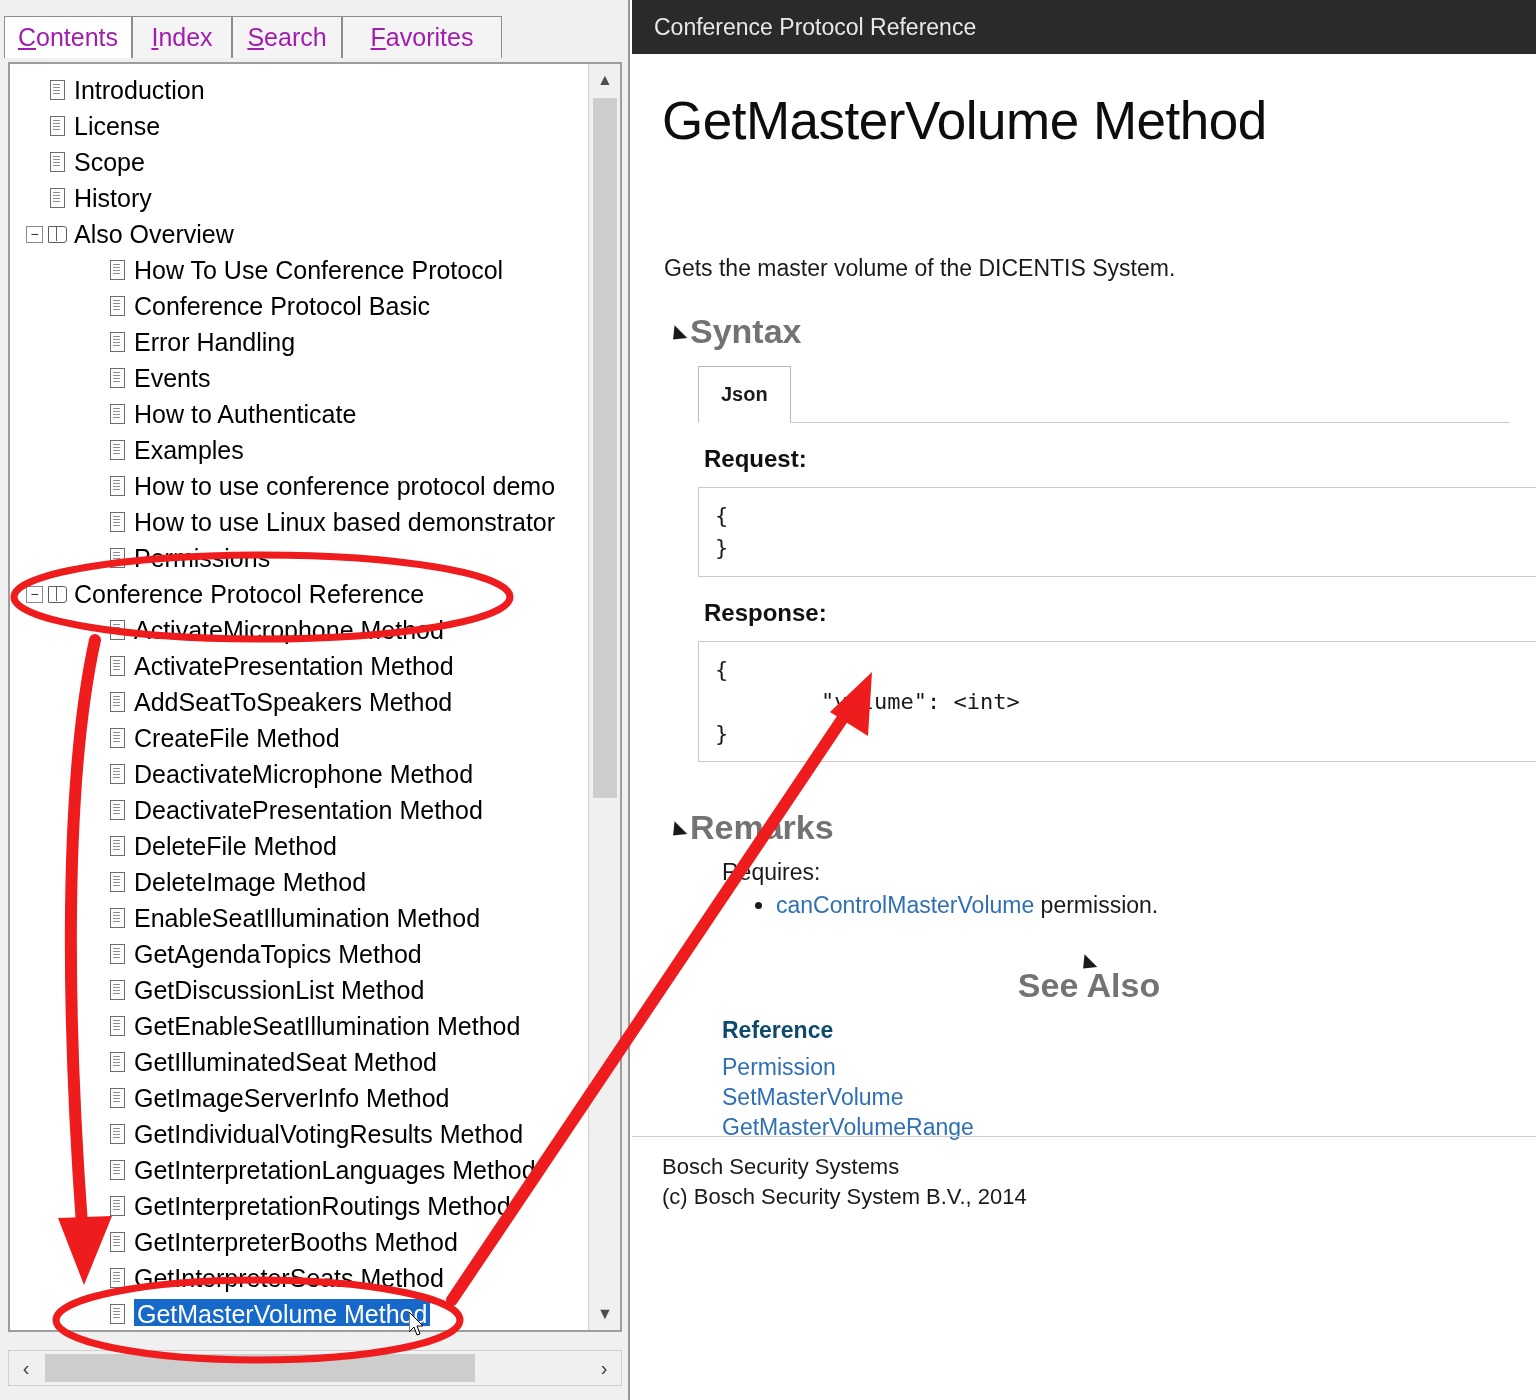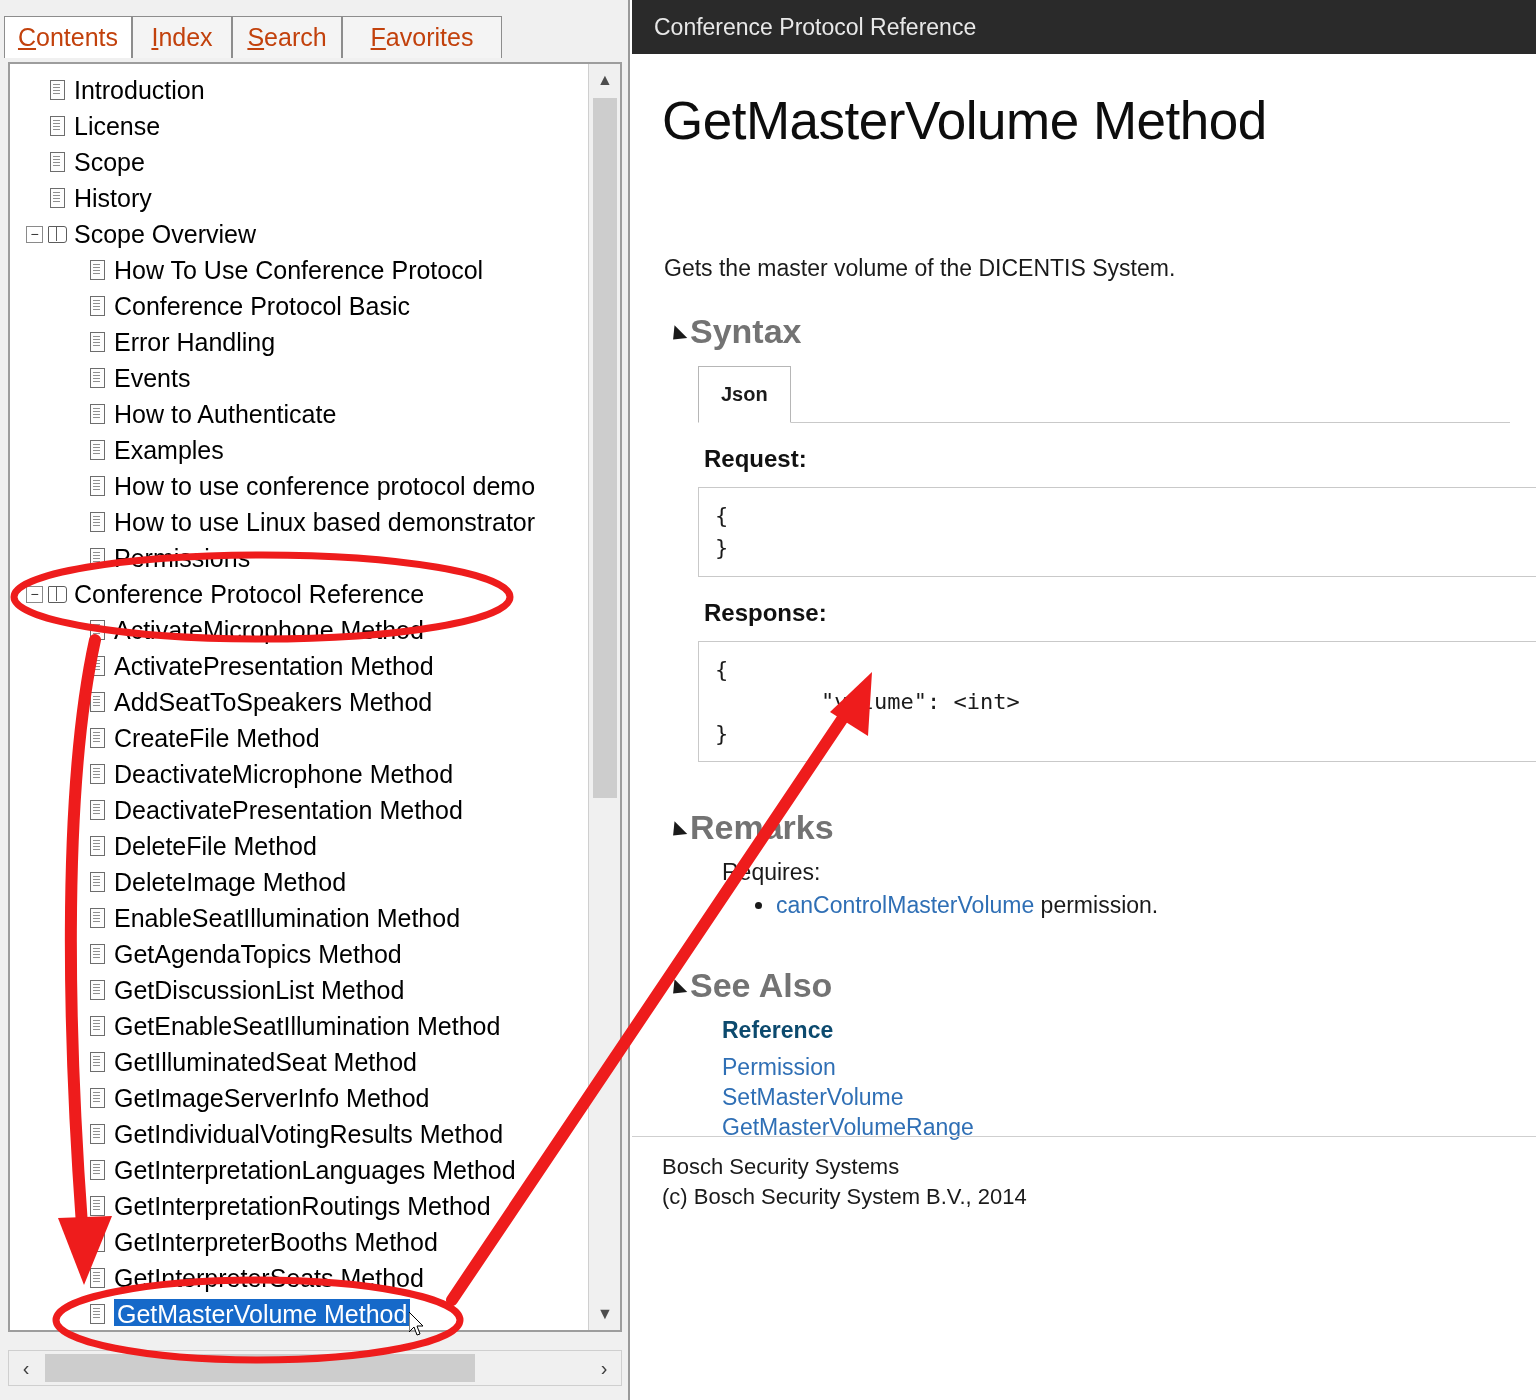--- a/index.html
+++ b/index.html
@@ -35,21 +35,21 @@
     top: 0;
     height: 42px;
     box-sizing: border-box;
     background: #f4f4f4;
     border: 1px solid #8d8d8d;
     border-bottom: none;
     display: flex;
     align-items: center;
     justify-content: center;
     font-size: 25px;
-    color: #c2410c;
+    color: #a21caf;
     padding: 0 20px;
     white-space: nowrap;
   }
   .tab.active {
     background: #ffffff;
     font-weight: normal;
     z-index: 3;
   }
   .tab .u { text-decoration: underline; }
 
@@ -133,21 +133,21 @@
     border-radius: 1px 3px 3px 1px;
   }
   .ico.book::after {
     content: "";
     position: absolute;
     left: 8px; top: 3px;
     width: 1px; height: 15px;
     background: #5c5c5c;
   }
   .lvl0 { padding-left: 38px; }
-  .lvl1 { padding-left: 78px; }
+  .lvl1 { padding-left: 98px; }
 
   
   #tree-vscroll {
     position: absolute;
     right: 0; top: 0;
     width: 32px; height: 100%;
     background: #f0f0f0;
     border-left: 1px solid #cfcfcf;
     box-sizing: border-box;
   }
@@ -378,21 +378,21 @@
             <span class="ico page"></span>
             <span class="label">Scope</span>
           </div>
           <div class="node lvl0">
             <span class="ico page"></span>
             <span class="label">History</span>
           </div>
           <div class="node lvl0">
             <span class="expander">−</span>
             <span class="ico book"></span>
-            <span class="label">Scope Overview</span>
+            <span class="label">Also Overview</span>
           </div>
           <div class="node lvl1">
             <span class="ico page"></span>
             <span class="label">How To Use Conference Protocol</span>
           </div>
           <div class="node lvl1">
             <span class="ico page"></span>
             <span class="label">Conference Protocol Basic</span>
           </div>
           <div class="node lvl1">
@@ -554,21 +554,21 @@
         <span class="tri"></span>
         <span>Remarks</span>
       </h2>
       <div class="remarks-body">
         <div>Requires:</div>
         <ul class="bullets">
           <li><a class="link" href="#">canControlMasterVolume</a><span> permission.</span></li>
         </ul>
       </div>
 
-      <h2 class="section" style="margin-top:47px;">
+      <h2 class="section" style="margin-top:36px;flex-direction:column;">
         <span class="tri"></span>
         <span>See Also</span>
       </h2>
       <div class="seealso-body">
         <div class="ref-head">Reference</div>
         <a class="link" href="#">Permission</a>
         <a class="link" href="#">SetMasterVolume</a>
         <a class="link" href="#">GetMasterVolumeRange</a>
       </div>
     </div>

